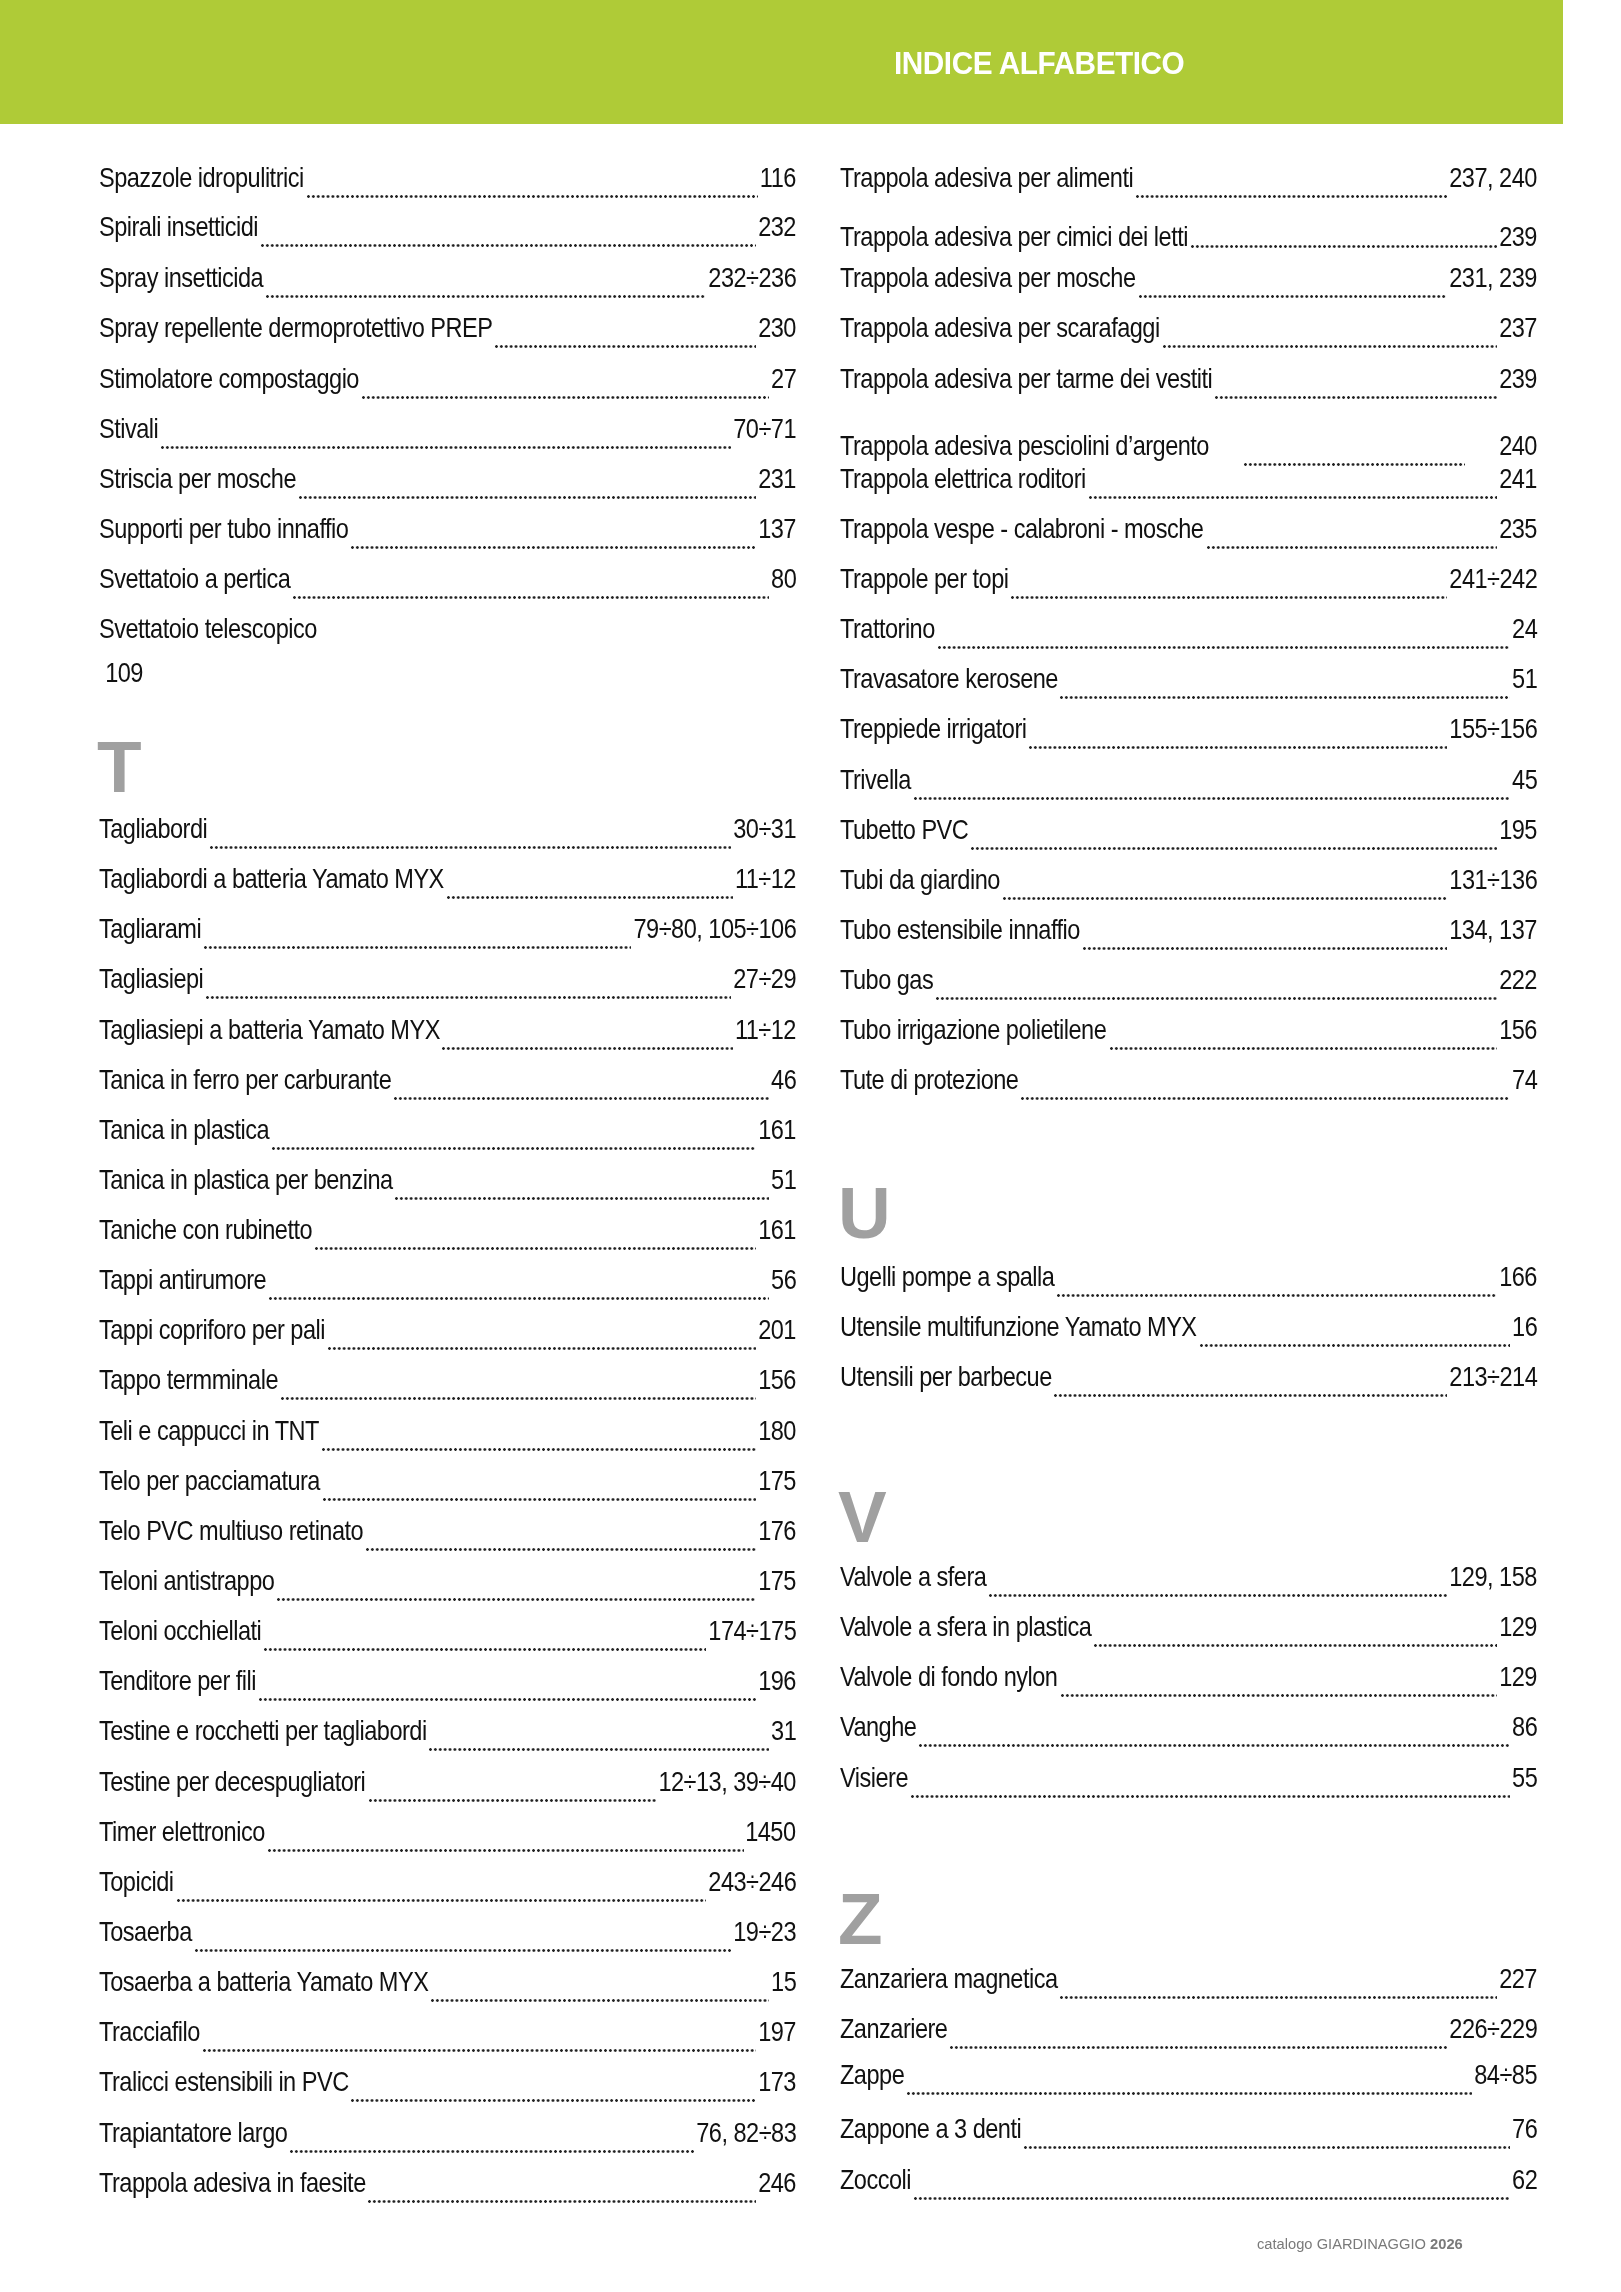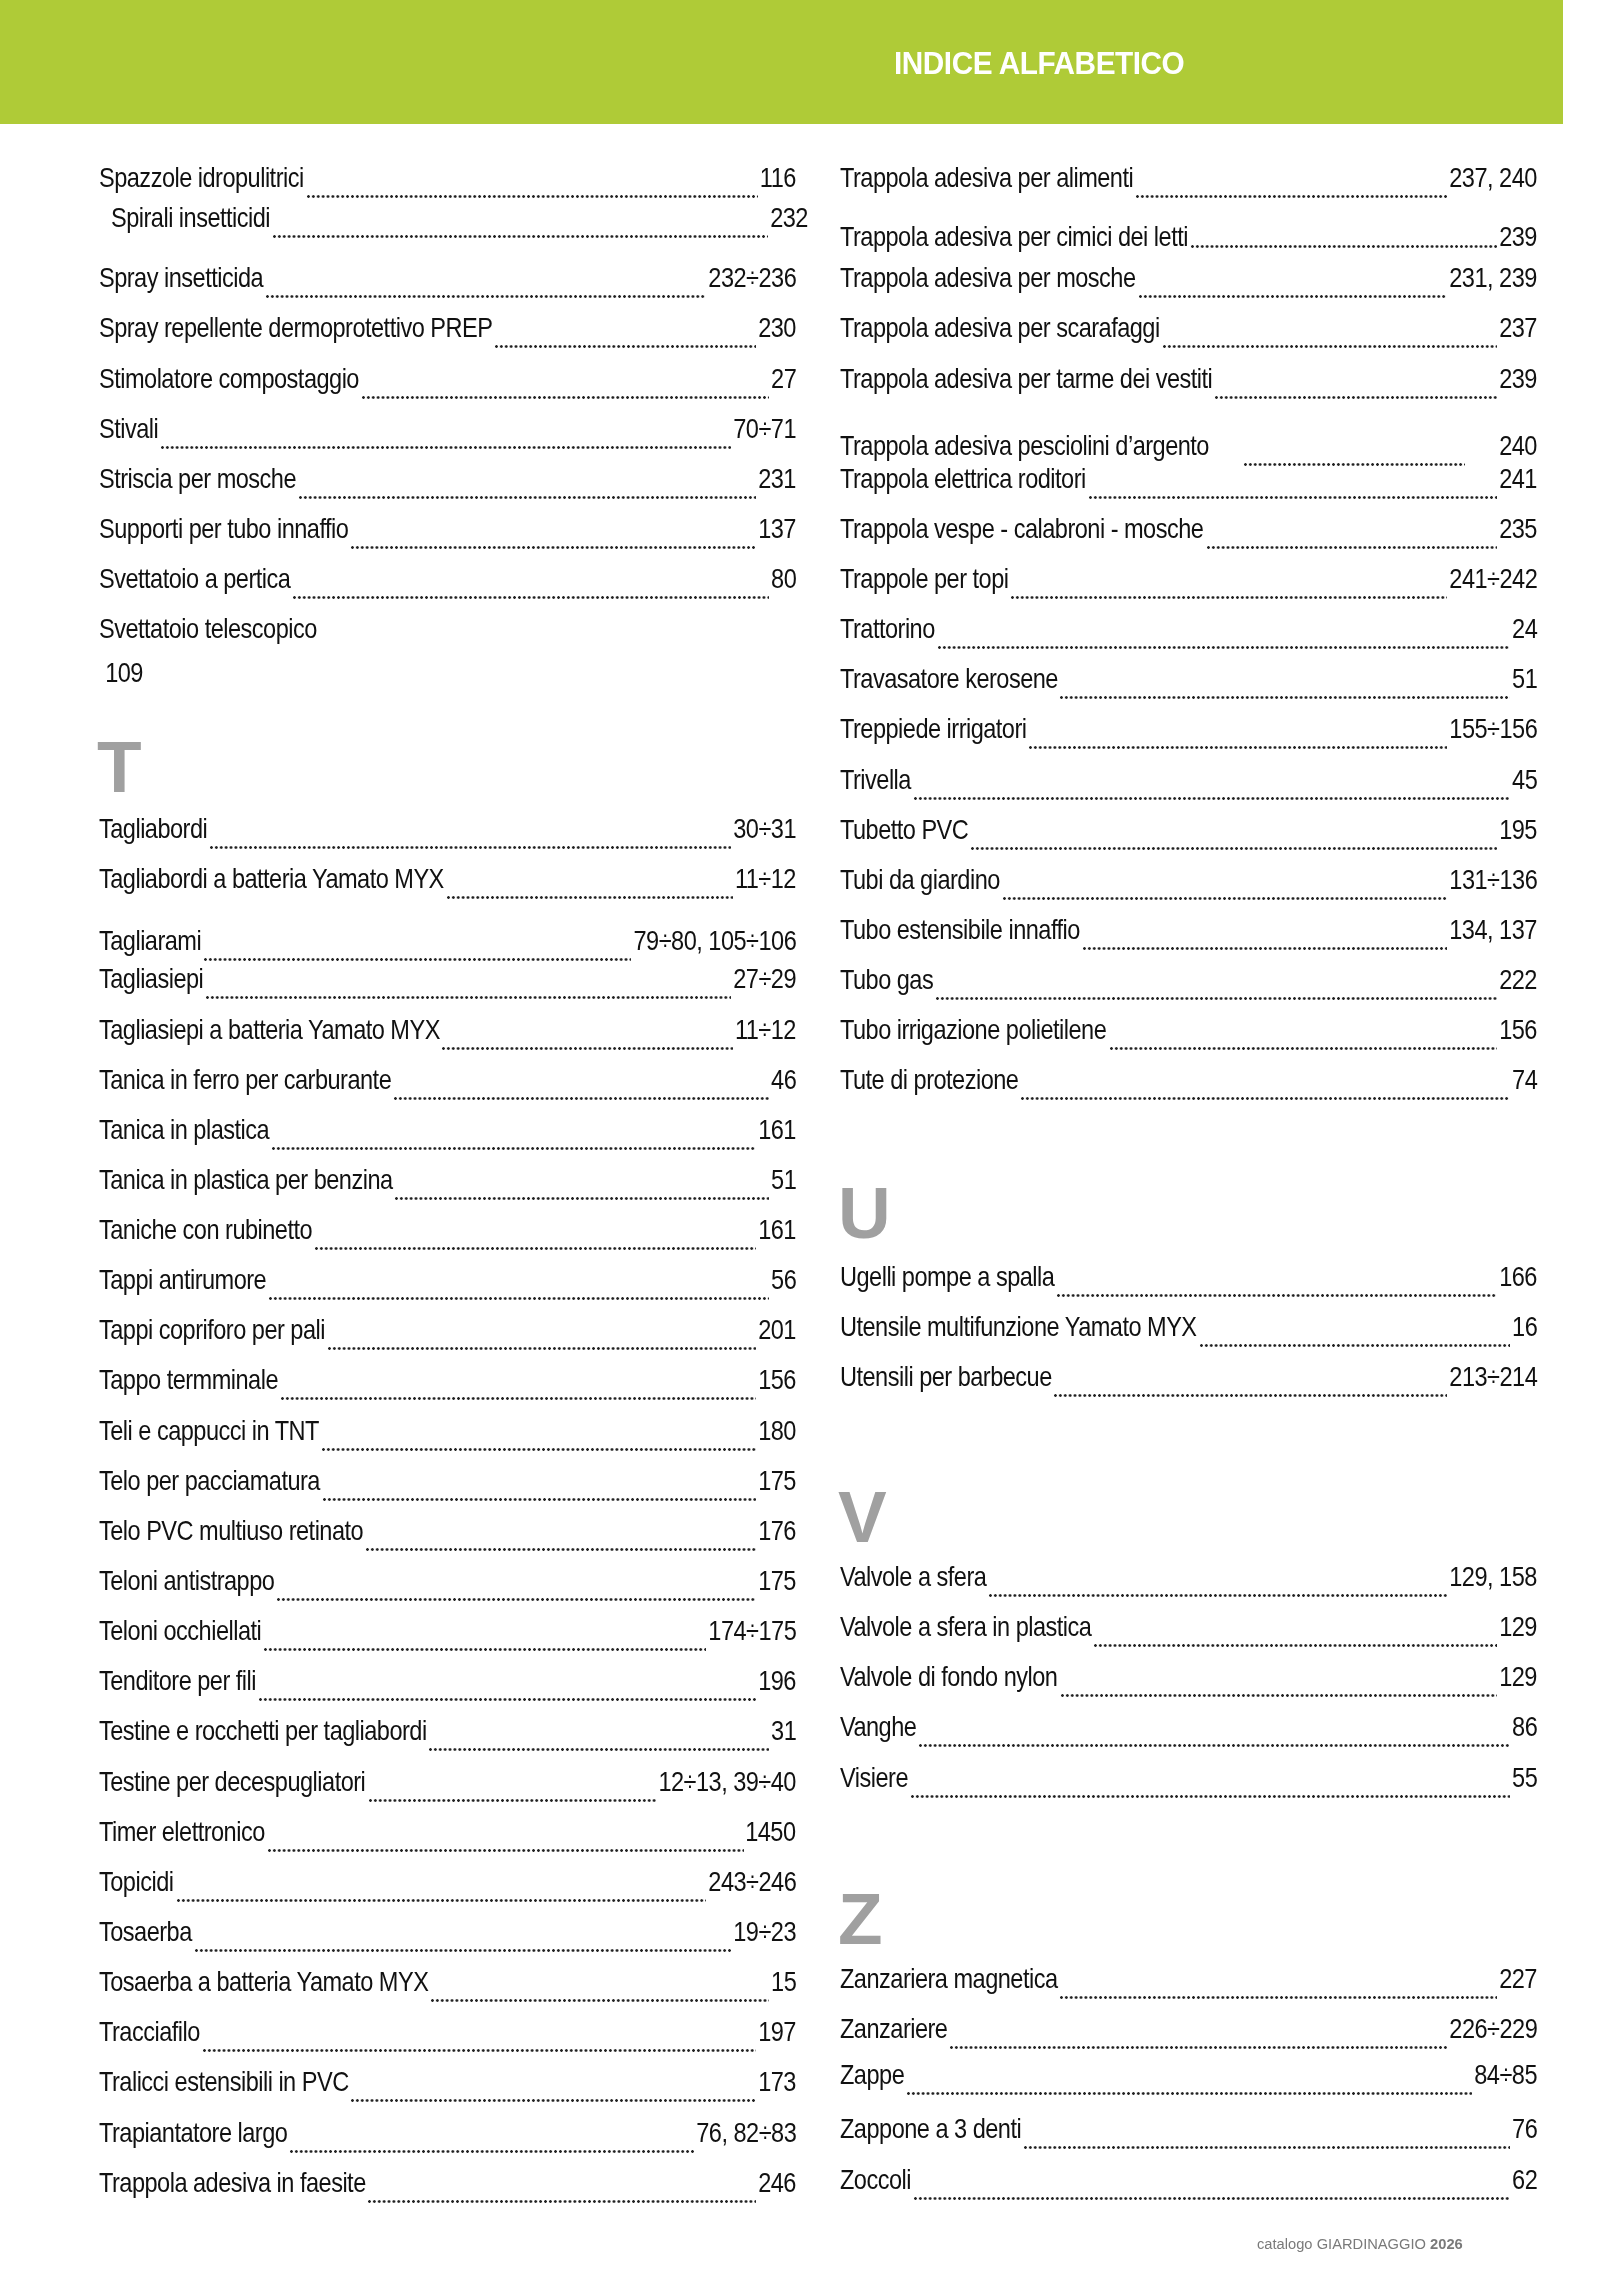--- a/index.html
+++ b/index.html
@@ -111,21 +111,21 @@
   <div class="header-title">INDICE ALFABETICO</div>
 </div>
 
 <div class="column col-left">
   <div class="section" style="top:161px;" id="sec-ls">
       <div class="entry" style="top: 0px;">
         <span class="name" style="display: inline-block; transform: scaleX(0.86); margin-right: -33px;">Spazzole idropulitrici</span>
         <span class="dots"></span>
         <span class="pages" style="display: inline-block; transform: scaleX(0.86); transform-origin: right center; margin-left: -5.9px;">116</span>
       </div>
-      <div class="entry" style="top: 40px; margin-left: 12px;">
+      <div class="entry" style="top: 49px;">
         <span class="name" style="display: inline-block; transform: scaleX(0.86); margin-right: -26px;">Spirali insetticidi</span>
         <span class="dots"></span>
         <span class="pages" style="display: inline-block; transform: scaleX(0.86); transform-origin: right center; margin-left: -6.2px;">232</span>
       </div>
       <div class="entry" style="top: 100px;">
         <span class="name" style="display: inline-block; transform: scaleX(0.86); margin-right: -27px;">Spray insetticida</span>
         <span class="dots"></span>
         <span class="pages" style="display: inline-block; transform: scaleX(0.86); transform-origin: right center; margin-left: -14.4px;">232÷236</span>
       </div>
       <div class="entry" style="top: 150px;">
@@ -169,21 +169,21 @@
       <div class="entry" style="top: 0px;">
         <span class="name" style="display: inline-block; transform: scaleX(0.86); margin-right: -17.7px;">Tagliabordi</span>
         <span class="dots"></span>
         <span class="pages" style="display: inline-block; transform: scaleX(0.86); transform-origin: right center; margin-left: -10.2px;">30÷31</span>
       </div>
       <div class="entry" style="top: 50px;">
         <span class="name" style="display: inline-block; transform: scaleX(0.86); margin-right: -56px;">Tagliabordi a batteria Yamato MYX</span>
         <span class="dots"></span>
         <span class="pages" style="display: inline-block; transform: scaleX(0.86); transform-origin: right center; margin-left: -10px;">11÷12</span>
       </div>
-      <div class="entry" style="top: 112px;">
+      <div class="entry" style="top: 100px;">
         <span class="name" style="display: inline-block; transform: scaleX(0.86); margin-right: -16.7px;">Tagliarami</span>
         <span class="dots"></span>
         <span class="pages" style="display: inline-block; transform: scaleX(0.86); transform-origin: right center; margin-left: -26.6px;">79÷80, 105÷106</span>
       </div>
       <div class="entry" style="top: 150px;">
         <span class="name" style="display: inline-block; transform: scaleX(0.86); margin-right: -17px;">Tagliasiepi</span>
         <span class="dots"></span>
         <span class="pages" style="display: inline-block; transform: scaleX(0.86); transform-origin: right center; margin-left: -10.2px;">27÷29</span>
       </div>
       <div class="entry" style="top: 201px;">

